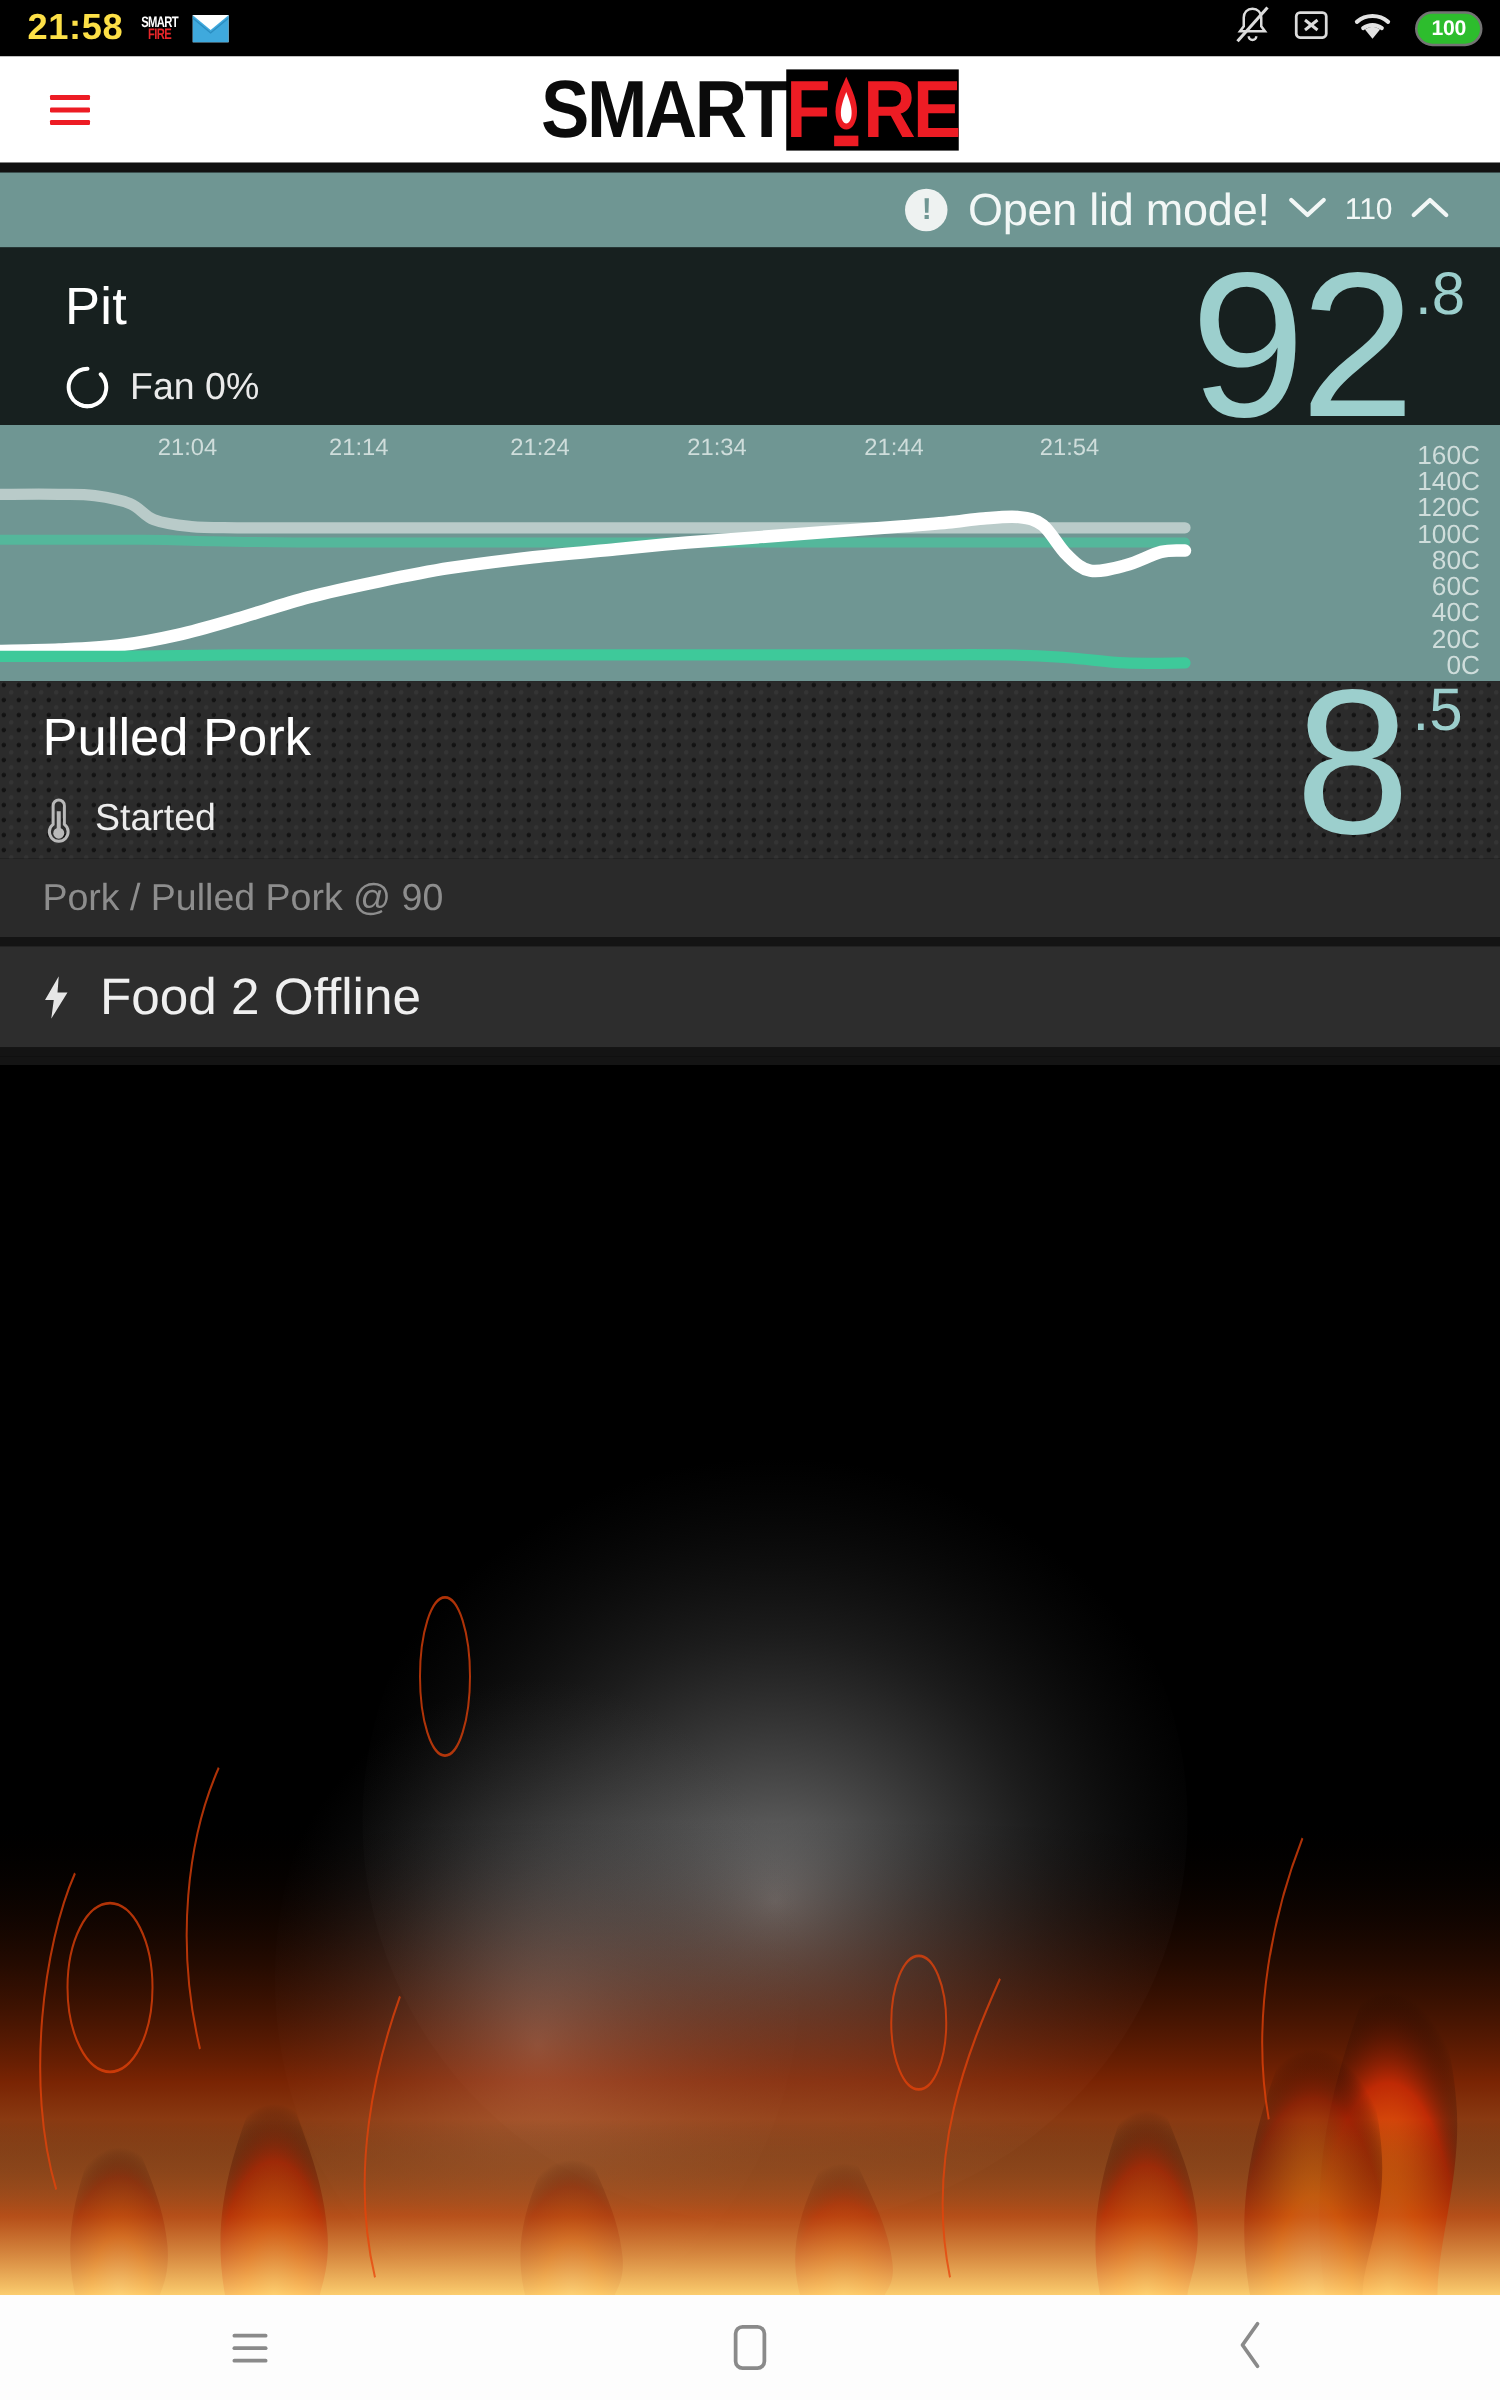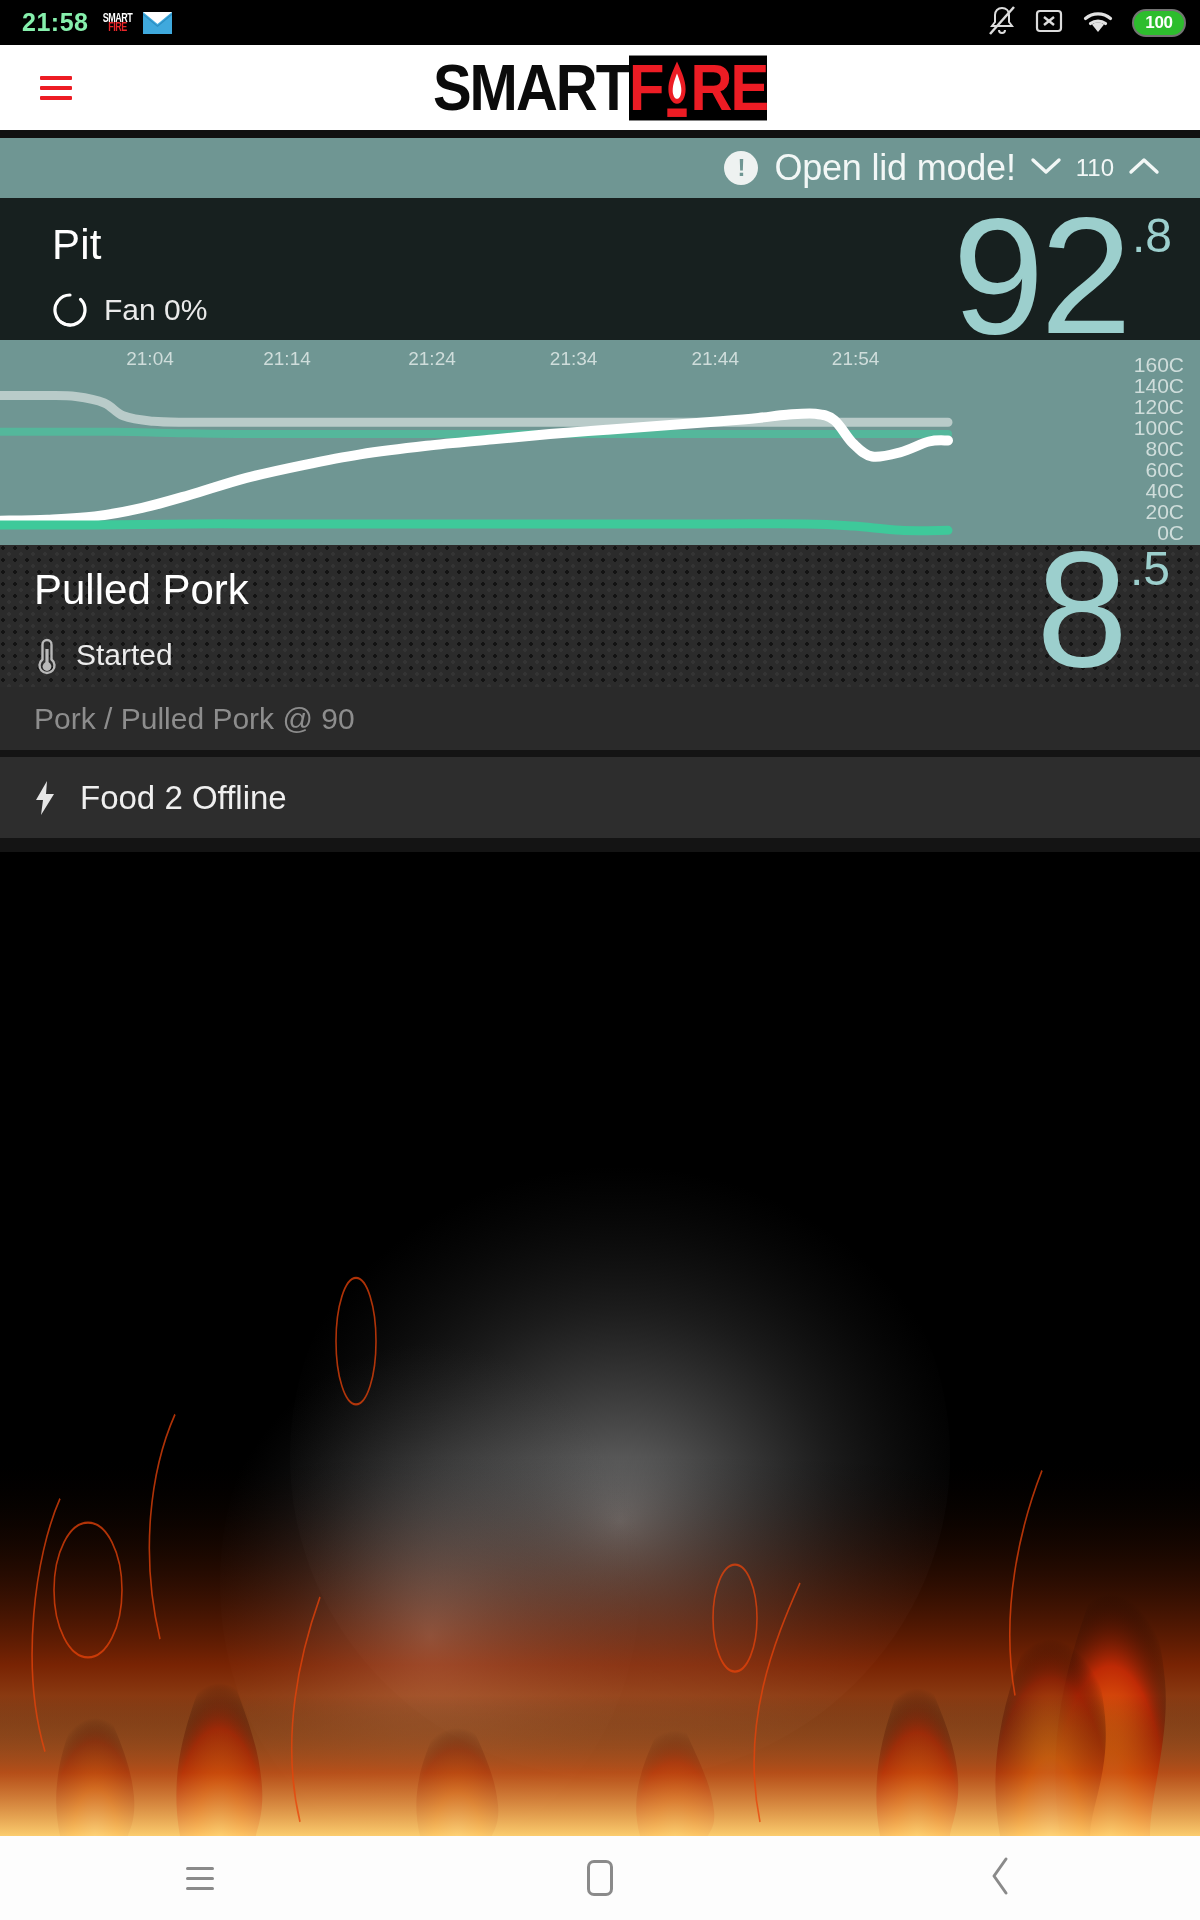--- a/index.html
+++ b/index.html
@@ -4,21 +4,21 @@
 <style>
   * { margin:0; padding:0; box-sizing:border-box; }
   html,body { width:1200px; height:1920px; background:#000; overflow:hidden; }
   body { font-family:"Liberation Sans", sans-serif; -webkit-font-smoothing:antialiased; }
 
   #app { position:relative; width:1200px; height:1920px; background:#000; display:flex; flex-direction:column; }
 
   
   .statusbar { height:45px; background:#000; display:flex; align-items:center;
                padding:0 14px 0 22px; flex:0 0 45px; }
-  .sb-time { color:#86efac; font-size:25px; font-weight:bold; letter-spacing:.5px; line-height:1; }
+  .sb-time { color:#fde047; font-size:29px; font-weight:bold; letter-spacing:.5px; line-height:1; }
   .sb-left-icons { display:flex; align-items:center; gap:13px; margin-left:16px; }
   .sb-appicon { width:26px; height:26px; background:#000; display:flex; flex-direction:column;
                 align-items:center; justify-content:center; line-height:1; }
   .sb-appicon .t { font-size:9px; font-weight:bold; color:#fff; letter-spacing:-.5px; transform:scaleY(1.35); }
   .sb-appicon .b { font-size:9px; font-weight:bold; color:#e8262a; letter-spacing:-.5px; transform:scaleY(1.35); }
   .sb-mail { width:29px; height:22px; }
   .sb-right { margin-left:auto; display:flex; align-items:center; gap:17px; }
   .battery { width:54px; height:28px; border:2px solid #737373; border-radius:14px;
              background:#2dbd2d; display:flex; align-items:center; justify-content:center; }
   .battery span { color:#fff; font-size:17px; font-weight:bold; letter-spacing:-.3px; }
@@ -86,21 +86,21 @@
   .food-value .big { font-size:165px; font-weight:300; }
   .food-value .dec { font-size:48px; font-weight:300; margin-top:18px; margin-left:2px; }
 
   .food-meta { background:#2a2a2a; flex:0 0 63px; display:flex; align-items:center;
                padding-left:34px; color:#8d8d8d; font-size:30px; font-weight:300; }
   .row-sep { background:#141414; flex:0 0 7px; }
 
   .food-row { background:#2d2d2d; flex:0 0 81px; display:flex; align-items:center;
               padding-left:34px; gap:24px; }
   .bolt { width:22px; height:34px; }
-  .food-row-text { color:#efefef; font-size:33px; font-weight:300; }
+  .food-row-text { color:#efefef; font-size:41px; font-weight:300; }
 
   
   .fire { position:relative; flex:1 1 auto; background:#000; overflow:hidden; }
   .fire svg { position:absolute; inset:0; width:100%; height:100%; display:block; }
 
   
   .navbar { height:84px; flex:0 0 84px; background:#fdfdfd; display:flex; align-items:center; }
   .nav-btn { flex:1; display:flex; align-items:center; justify-content:center; cursor:pointer; }
   .nav-recents { width:28px; display:flex; flex-direction:column; gap:7px; }
   .nav-recents i { height:3px; background:#8a8a8a; border-radius:2px; display:block; }

